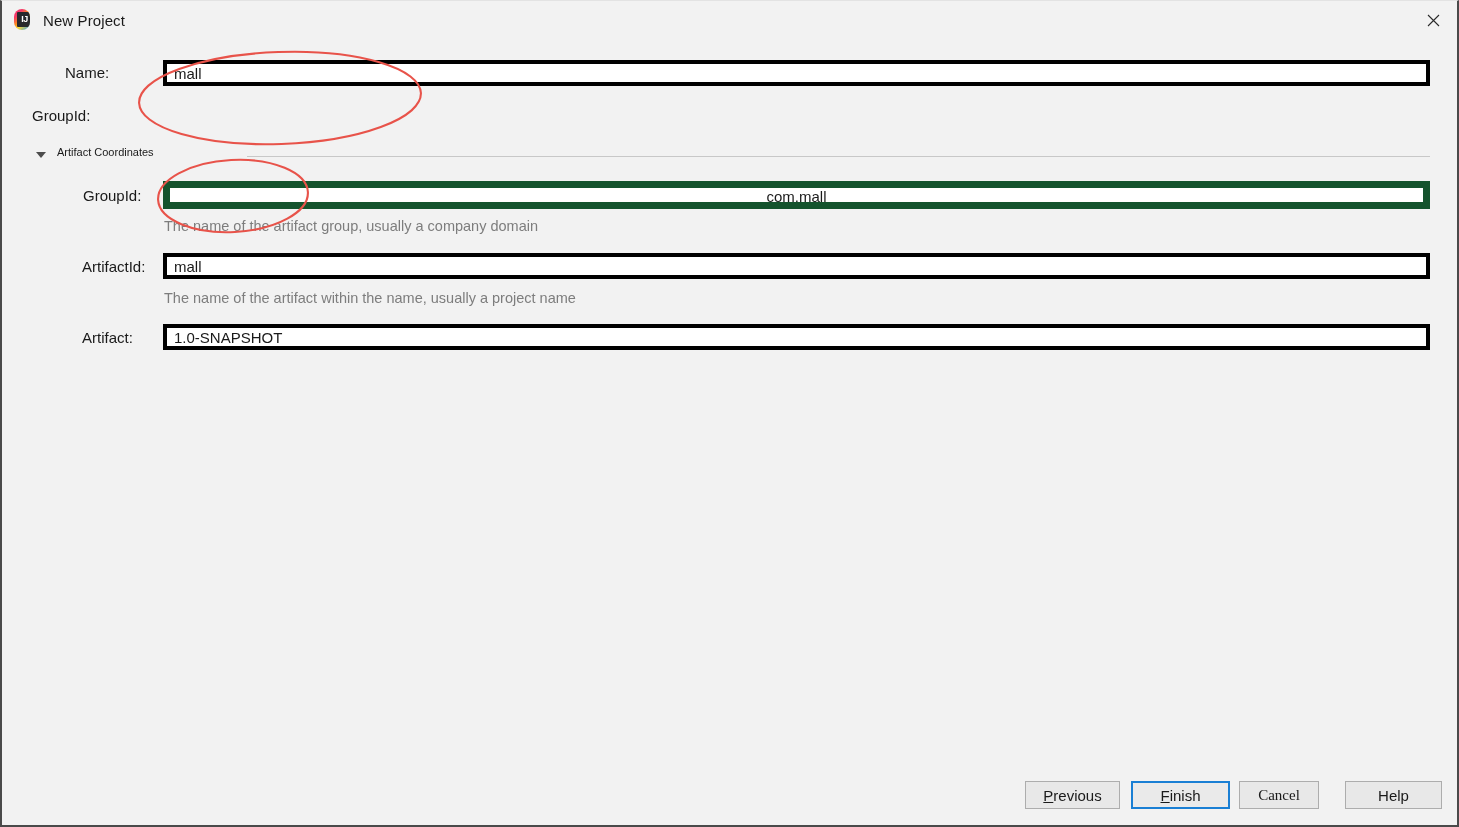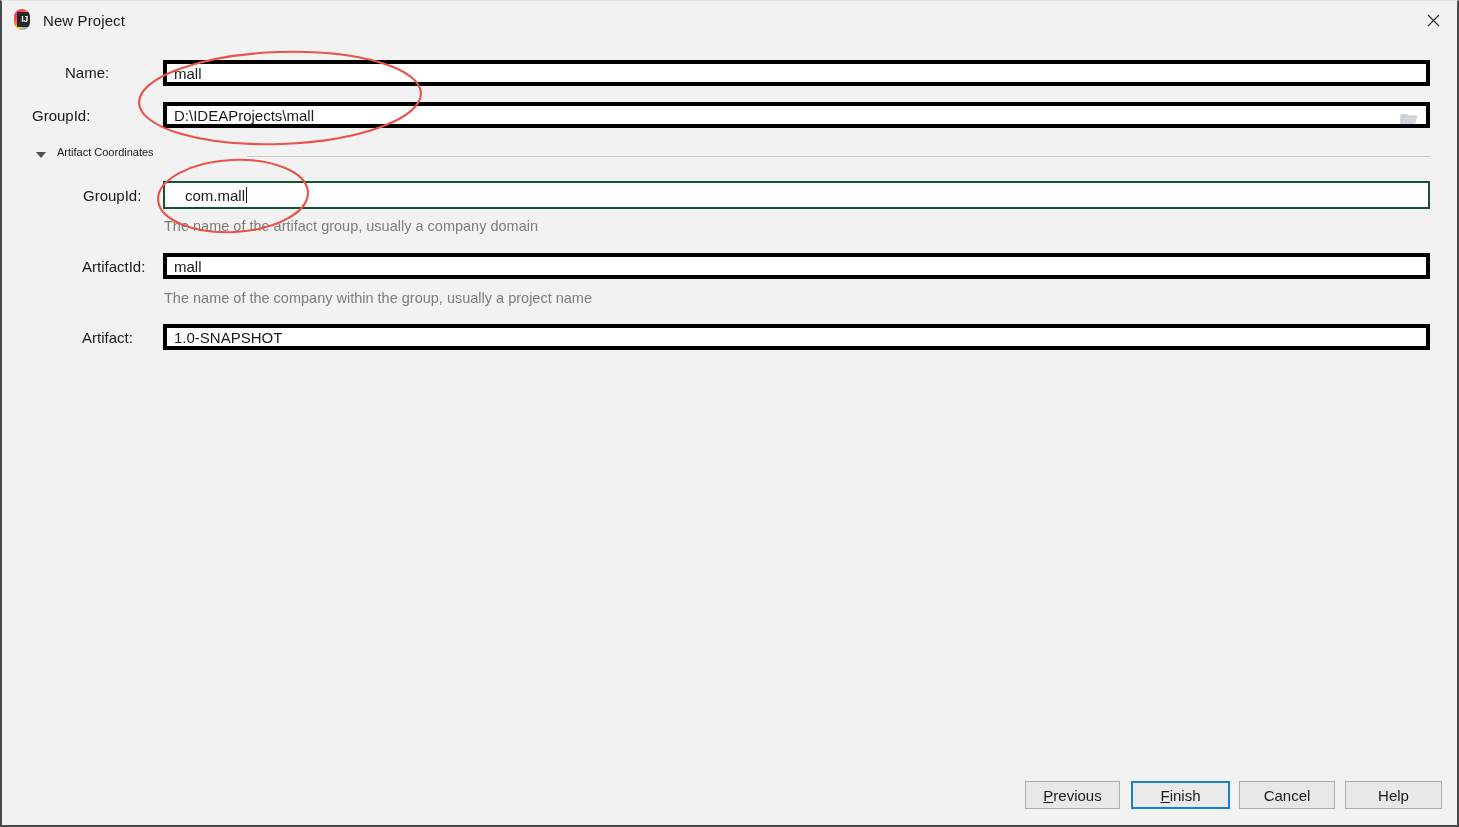--- a/index.html
+++ b/index.html
@@ -99,22 +99,23 @@
     background: #ffffff;
     border: 4px solid #000000;
     font-size: 15px;
     color: #1a1a1a;
     display: flex;
     align-items: center;
     padding: 0 7px;
     height: 26px;
   }
   .field.focused {
-    border: 2px solid #14532d;
+    border: 7px solid #14532d;
     padding: 0 20px;
+    flex-direction: column;
   }
   .field .value { white-space: nowrap; }
   .caret {
     display: inline-block;
     width: 1px;
     height: 16px;
     background: #1a1a1a;
     margin-left: 1px;
   }
 
@@ -222,64 +223,55 @@
       </svg>
     </div>
   </div>
 
   <div class="label" style="left:30px; top:63px;margin-left:33px;">Name:</div>
   <div class="field" style="left:161px; top:59px; width:1267px;">
     <span class="value">mall</span>
   </div>
 
   <div class="label" style="left:30px; top:106px;">GroupId:</div>
-  <div class="field" style="left:161px; top:101px; width:1267px;">
-    <span class="value">D:\IDEAProjects\mall</span>
-    <span id="browse-icon">
-      <svg width="18" height="15" viewBox="0 0 18 15" aria-hidden="true">
-        <path d="M1 3.5 L6.5 3.5 L8 5.2 L16.8 5.2 L14.6 12.6 L1 12.6 Z" fill="#d2d7dc" stroke="#c3c9cf" stroke-width="0.8" stroke-linejoin="round"></path>
-        <path d="M1 3.5 L1 12.6 L3.2 5.2 L16.8 5.2" fill="none" stroke="#c3c9cf" stroke-width="0.8"></path>
-      </svg>
-    </span>
-  </div>
 
   <div id="section-row">
     <span id="section-triangle"></span>
     <span id="section-label">Artifact Coordinates</span>
     <span id="section-rule"></span>
   </div>
 
   <div class="label" style="left:81px; top:186px;">GroupId:</div>
   <div class="field focused" style="left:161px; top:180px; width:1267px; height:28px;">
     <span class="value">com.mall</span>
     <span class="caret"></span>
   </div>
   <div class="hint" style="left:162px; top:217px;">The name of the artifact group, usually a company domain</div>
 
   <div class="label" style="left:80px; top:257px;">ArtifactId:</div>
   <div class="field" style="left:161px; top:252px; width:1267px;">
     <span class="value">mall</span>
   </div>
-  <div class="hint" style="left:162px; top:289px;">The name of the company within the group, usually a project name</div>
+  <div class="hint" style="left:162px; top:289px;">The name of the artifact within the name, usually a project name</div>
 
   <div class="label" style="left:80px; top:328px;">Artifact:</div>
   <div class="field" style="left:161px; top:323px; width:1267px;">
     <span class="value">1.0-SNAPSHOT</span>
   </div>
 
   <div id="button-bar">
     <div class="btn" style="left:1023px; width:95px;">
       <span class="mnem">P</span>
         <span>revious</span>
     </div>
     <div class="btn default-btn" style="left:1129px; width:99px;">
       <span class="mnem">F</span>
         <span>inish</span>
     </div>
-    <div class="btn" style="left:1237px; width:96px;">
+    <div class="btn" style="left:1237px; width:80px;font-family:Liberation Serif, serif;">
       <span>Cancel</span>
     </div>
     <div class="btn" style="left:1343px; width:97px;">
       <span>Help</span>
     </div>
   </div>
 
   <svg id="annotations" viewBox="0 0 1459 827">
 
     <ellipse cx="278" cy="97" rx="141" ry="46" fill="none" stroke="#e8534a" stroke-width="2.1" transform="rotate(-2 278 97)"></ellipse>

